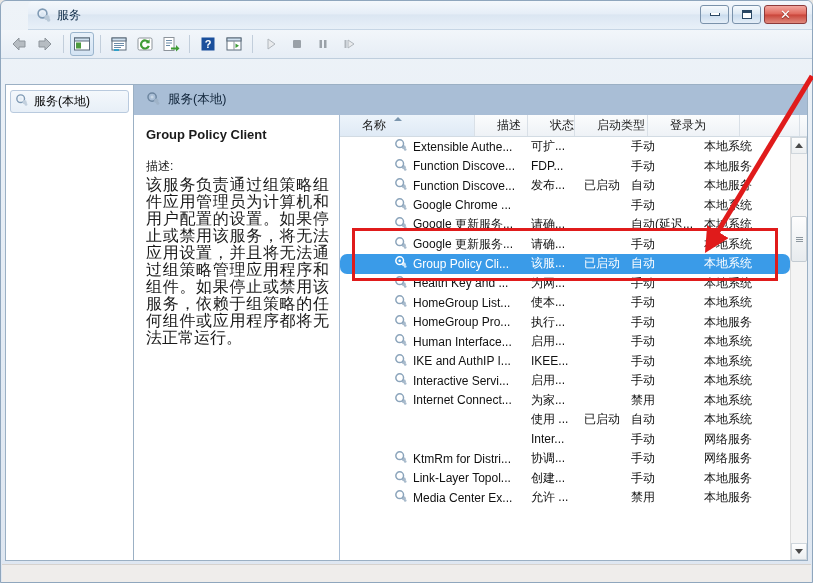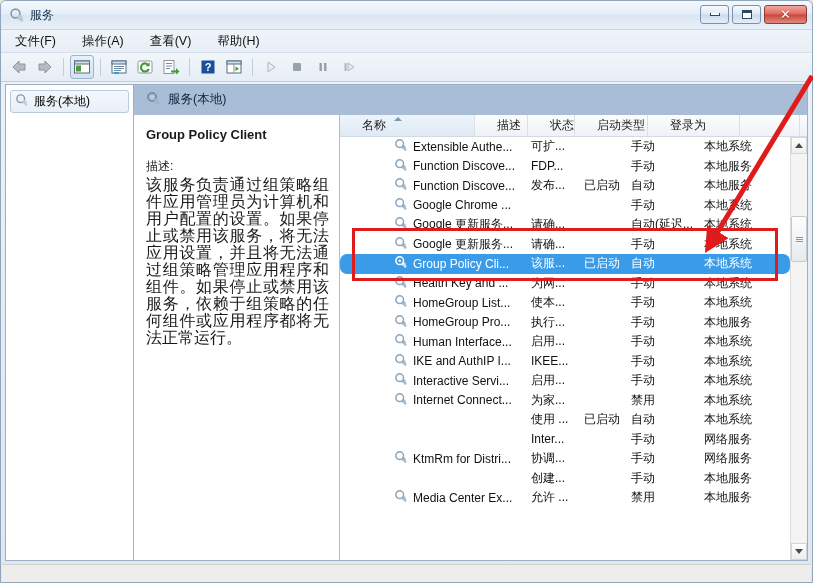--- a/index.html
+++ b/index.html
@@ -16,20 +16,21 @@
     border-radius:6px 6px 0 0;
     background:linear-gradient(to bottom,#eef3f8 0%,#e3ebf4 60%,#dfe7f1 100%);
     overflow:hidden;
   }
   
   .titlebar{
     position:relative;height:28px;
     background:linear-gradient(to bottom,#f4f8fc 0%,#e6eef7 45%,#dbe6f2 50%,#e8f0f8 100%);
     border-bottom:1px solid #c7d6e5;
     border-radius:5px 5px 0 0;
+    margin-left:27px;
   }
   .title-icon{
     position:absolute;left:8px;top:6px;width:16px;height:16px;
   }
   .title-text{
     position:absolute;left:29px;top:6px;font-size:12px;color:#0c2a45;
   }
   .win-btns{position:absolute;right:5px;top:4px;display:flex;gap:3px;}
   .win-btn{
     width:29px;height:19px;border:1px solid #7a92ab;border-radius:3px;
@@ -214,26 +215,20 @@
       </div>
       <div class="win-btn">
         <span class="glyph-max"></span>
       </div>
       <div class="win-btn close">
         <span class="glyph-close">✕</span>
       </div>
     </div>
   </div>
 
-  <div class="menubar">
-    <span class="menu-item">文件(F)</span>
-    <span class="menu-item">操作(A)</span>
-    <span class="menu-item">查看(V)</span>
-    <span class="menu-item">帮助(H)</span>
-  </div>
 
   <div class="toolbar">
     <div class="tb-btn">
       <svg width="18" height="16" viewBox="0 0 18 16">
           <path d="M9 2 L3 8 L9 14 L9 11 L15 11 L15 5 L9 5 Z" fill="#b6bcc2" stroke="#8d949b" stroke-width="1"></path>
         </svg>
     </div>
     <div class="tb-btn">
       <svg width="18" height="16" viewBox="0 0 18 16">
           <path d="M9 2 L15 8 L9 14 L9 11 L3 11 L3 5 L9 5 Z" fill="#b6bcc2" stroke="#8d949b" stroke-width="1"></path>
@@ -644,20 +639,31 @@
                       </g>
                     </svg></span>
                   <span>KtmRm for Distri...</span>
                 </div>
                 <div class="lv-cell" style="width: 53px;">协调...</div>
                 <div class="lv-cell" style="width: 47px;"></div>
                 <div class="lv-cell" style="width: 73px;">手动</div>
                 <div class="lv-cell" style="width: 92px;">网络服务</div>
               </div>
               <div class="lv-row">
+                <div class="lv-cell name" style="width: 135px;">
+                  <span><svg width="14" height="14" viewBox="0 0 16 16">
+  <circle cx="6.5" cy="6.5" r="4.4" fill="none" stroke="#8ba4bb" stroke-width="1.7"></circle>
+  <circle cx="6.5" cy="6.5" r="1.5" fill="#ffffff"></circle>
+  <g fill="#8ba4bb" opacity="0.75">
+                        <circle cx="11.2" cy="10.6" r="2.3"></circle>
+                        <circle cx="12.8" cy="13.1" r="1.5"></circle>
+                      </g>
+                    </svg></span>
+                  <span>Link-Layer Topol...</span>
+                </div>
                 <div class="lv-cell" style="width: 53px;">创建...</div>
                 <div class="lv-cell" style="width: 47px;"></div>
                 <div class="lv-cell" style="width: 73px;">手动</div>
                 <div class="lv-cell" style="width: 92px;">本地服务</div>
               </div>
               <div class="lv-row">
                 <div class="lv-cell name" style="width: 135px;">
                   <span><svg width="14" height="14" viewBox="0 0 16 16">
   <circle cx="6.5" cy="6.5" r="4.4" fill="none" stroke="#8ba4bb" stroke-width="1.7"></circle>
   <circle cx="6.5" cy="6.5" r="1.5" fill="#ffffff"></circle>

